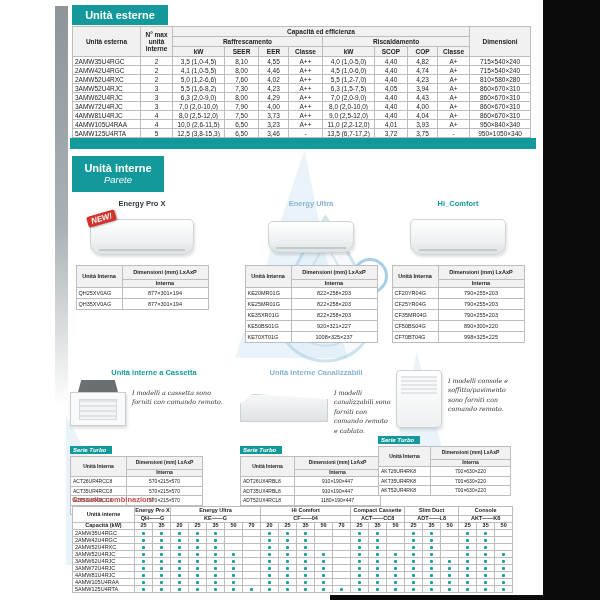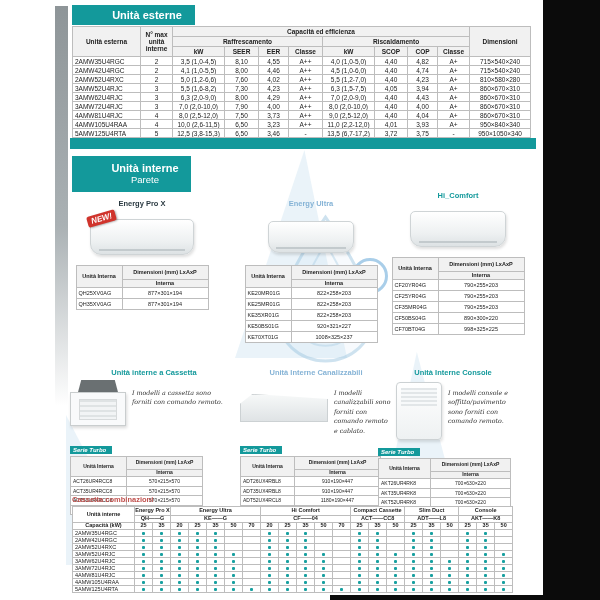--- a/index.html
+++ b/index.html
@@ -15,23 +15,23 @@
   .wm-tri{background:rgba(158,199,229,.22);}
   .wm-t1{left:235px;top:150px;width:112px;height:208px;clip-path:polygon(62% 0,100% 100%,0 100%);}
   .wm-t2{left:66px;top:415px;width:78px;height:150px;clip-path:polygon(0 0,100% 100%,0 100%);}
   .wm-t3{left:395px;top:352px;width:52px;height:115px;clip-path:polygon(42% 0,100% 100%,0 88%);}
   .wm-drop{left:258px;top:213px;width:135px;height:152px;opacity:.5;}
   .wm-reg{left:352px;top:258px;width:30px;height:30px;border:3px solid rgba(140,190,225,.75);
     border-radius:50%;color:rgba(140,190,225,.9);font-weight:bold;font-size:17px;
     display:flex;align-items:center;justify-content:center;}
   
   .tbox{background:#13999b;color:#fff;display:flex;flex-direction:column;
-        align-items:center;justify-content:center;line-height:1.15;padding-left:27px;}
+        align-items:center;justify-content:center;line-height:1.15;}
   .tbox .l1{font-size:11px;font-weight:bold;}
-  .tbox .l2{font-size:9.5px;}
+  .tbox .l2{font-size:9.5px;font-style:italic;}
   .box-ext{left:72px;top:5px;width:96px;height:20px;}
   .box-int{left:72px;top:156px;width:92px;height:36px;}
   .teal-bar{left:70px;top:138px;width:466px;height:11px;background:#13999b;}
   
   table{border-collapse:collapse;table-layout:fixed;background:#fff;}
   th,td{border:1px solid #bdbdbd;text-align:center;padding:0;overflow:hidden;
         white-space:nowrap;font-weight:normal;}
   .cl{text-align:left;padding-left:2px;}
   
   .ext-table{left:72px;top:26px;width:458px;font-size:6.5px;}
@@ -355,21 +355,21 @@
             <td>920×321×227</td>
           </tr>
           <tr>
             <td class="cl">KE70XT01G</td>
             <td>1008×325×237</td>
           </tr>
         </tbody>
     </table>
   </div>
 
-  <div class="abs pblock" style="left:388px;top:191px">
+  <div class="abs pblock" style="left:388px;top:199px">
     <div class="pname pn2">Hi_Comfort</div>
     <div class="pimg">
       <div class="wall-unit" style="width:94px;height:34px">
         <div class="slot"></div>
       </div>
     </div>
     <table class="ptable">
       <colgroup>
           <col style="width:46px">
           <col style="width:86px">
@@ -489,21 +489,20 @@
           </tr>
           <tr>
             <td class="cl">PE-GEA-LD</td>
             <td>620×40×620</td>
           </tr>
         </tbody>
     </table>
   </div>
 
   <div class="abs sblock" style="left:378px;top:368px;width:150px">
-    <div class="stitle st-teal">Unità Interne Console</div>
     <div class="srow">
       <div style="padding-top:2px;padding-left:18px">
         <div class="console">
           <div class="vents"></div>
         </div>
       </div>
       <div class="sdesc" style="width:70px">I modelli console e soffitto/pavimento sono forniti con comando remoto.</div>
     </div>
     <div class="serie">Serie Turbo</div>
     <table class="stable" style="width:132px">

